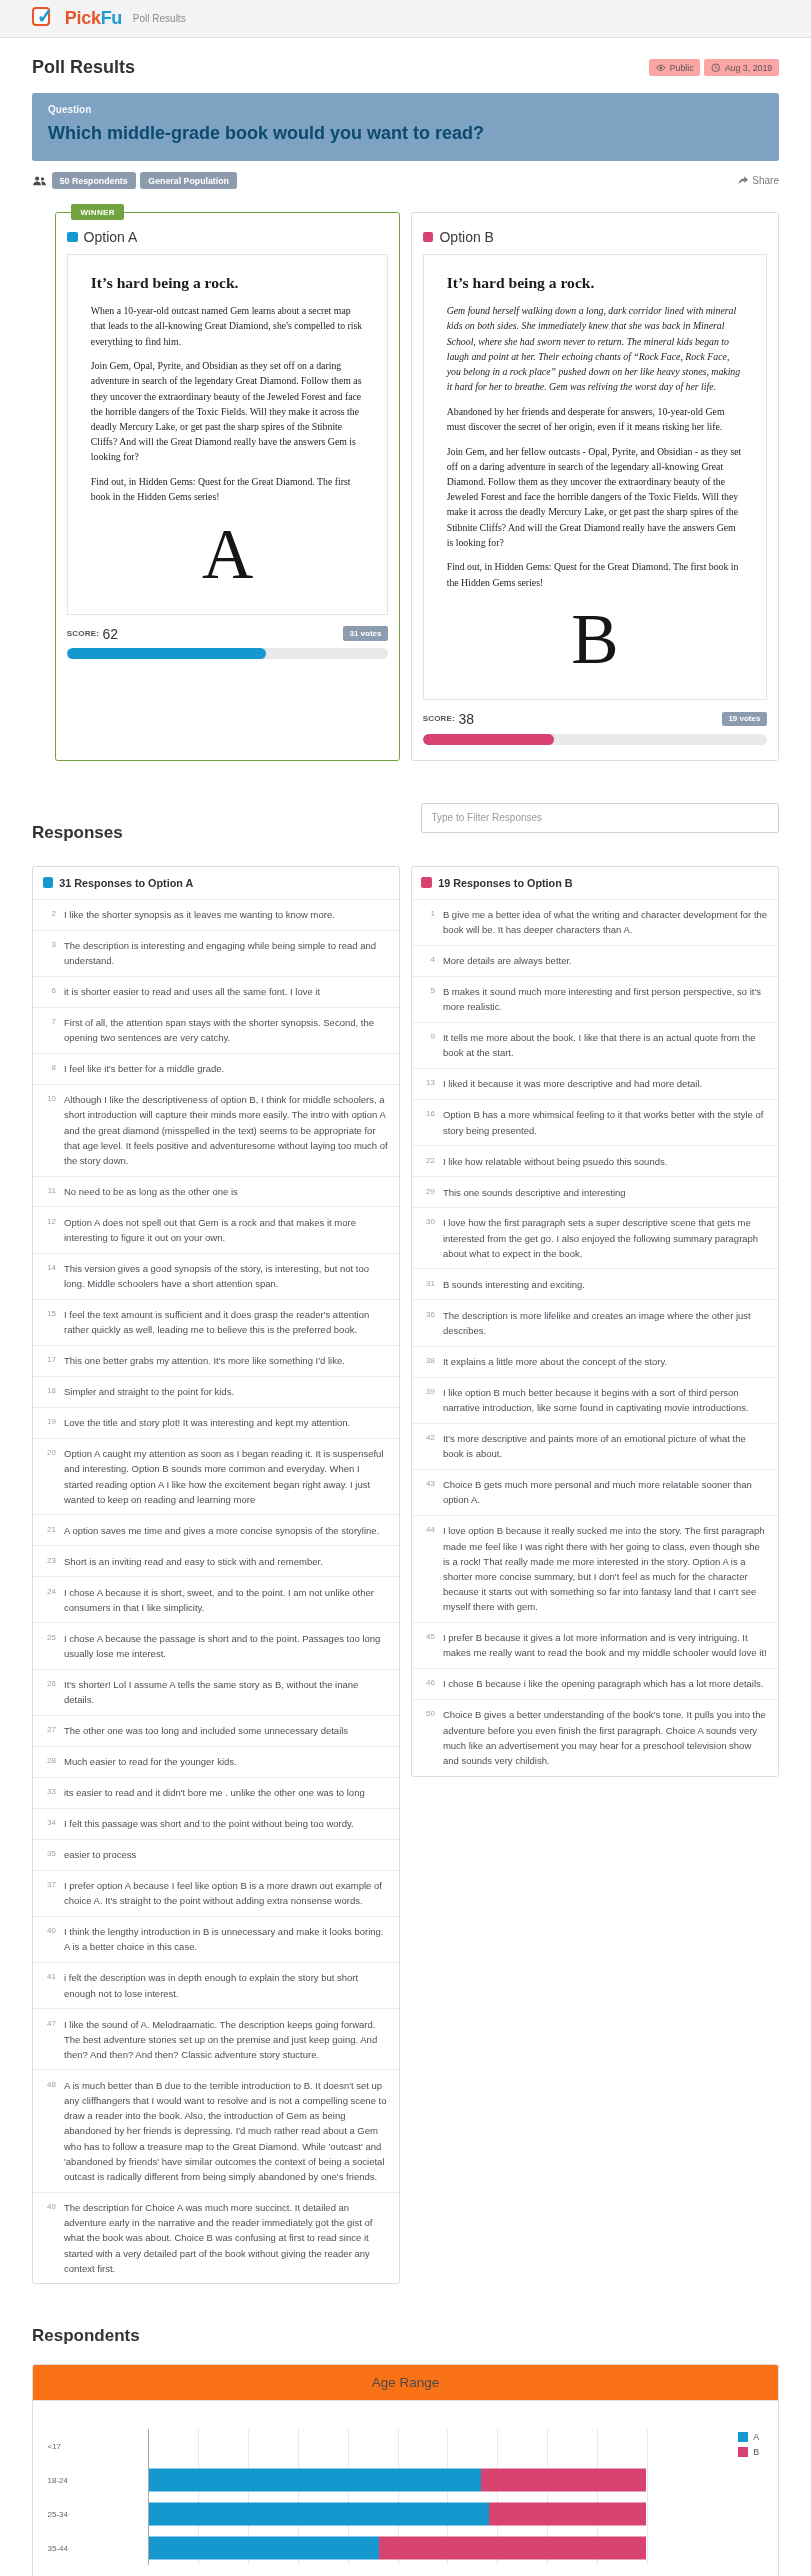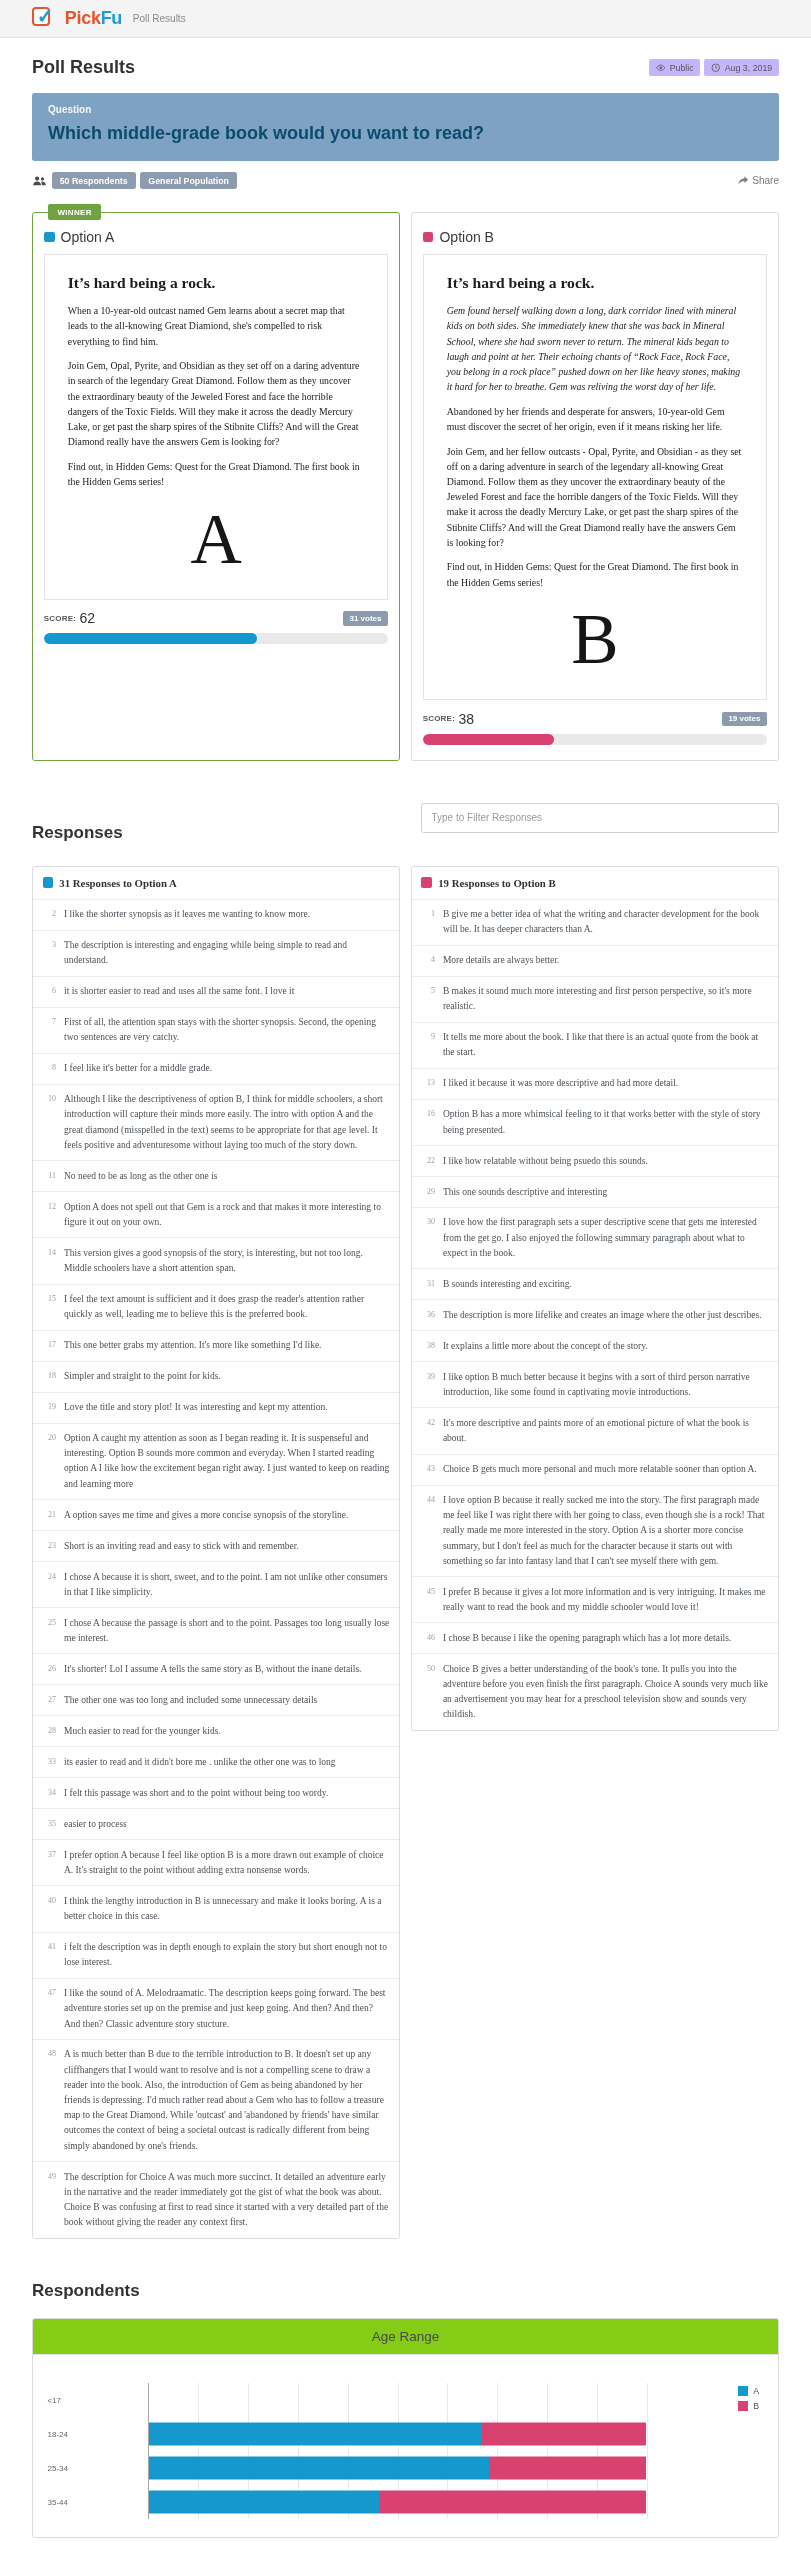--- a/index.html
+++ b/index.html
@@ -26,42 +26,42 @@
   .logo-text .t1 { color: #e8542c; }
   .logo-text .t2 { color: #1b9cd8; }
   .topbar-subtitle { margin-left: 10.8px; font-size: 10px; color: #8a8a8a; }
 
   .container { padding: 0 32px; }
 
   .page-head { display: flex; justify-content: space-between; align-items: center; margin-top: 19px; }
   .page-title { font-size: 18px; font-weight: bold; color: #333; }
   .head-badges { display: flex; gap: 4px; }
   .chip {
-    background: #c4b5fd; border-radius: 2px; padding: 3.4px 6.8px; font-size: 8.8px;
+    background: #fca5a5; border-radius: 2px; padding: 3.4px 6.8px; font-size: 8.8px;
     color: #555; display: inline-flex; align-items: center; gap: 4px;
   }
   .chip svg { display: block; }
 
   .question-box {
     margin-top: 15px; background: #7ea3c2; border-radius: 2.7px; padding: 10.8px 16px 17.6px 16px;
   }
   .question-label { color: rgba(255,255,255,0.92); font-size: 10px; font-weight: bold; }
   .question-text { color: #0c4a6e; font-size: 18px; font-weight: bold; margin-top: 8px; }
 
   .meta-row { display: flex; justify-content: space-between; align-items: center; margin-top: 10.8px; }
   .meta-left { display: inline-flex; align-items: center; gap: 4.7px; }
   .pill {
     background: #8c9cae; color: #fff; font-size: 8.8px; font-weight: bold;
     padding: 3.4px 8px; border-radius: 2.7px;
   }
   .share-link { color: #7a7a7a; font-size: 10px; display: inline-flex; align-items: center; gap: 4px; cursor: pointer; }
 
   .options-grid { display: grid; grid-template-columns: 1fr 1fr; gap: 10.8px; margin-top: 23px; align-items: stretch; }
   .option-card { position: relative; background: #fff; border: 0.7px solid #dcdcdc; border-radius: 2.7px; padding: 12px 10.8px 15px 10.8px; }
-  .option-card.winner { border: 1.4px solid #71a340; }
+  .option-card.winner { border: 1.4px solid #71a340; margin-left: 23px; }
   .winner-badge {
     position: absolute; top: -8.8px; left: 15px; background: #71a340; color: #fff;
     font-size: 8px; font-weight: bold; letter-spacing: 0.3px; padding: 3.4px 9.5px; border-radius: 2px;
   }
   .option-label { display: flex; align-items: center; gap: 6px; font-size: 14px; color: #3a3a3a; margin-top: 4px; }
   .opt-square { width: 10.8px; height: 10.8px; border-radius: 2px; }
   .opt-square.a { background: #1598ce; }
   .opt-square.b { background: #d84270; }
 
   .book-box {
@@ -97,29 +97,29 @@
   .btn-group { display: flex; }
   .btn {
     background: #fff; border: 0.7px solid #cfcfcf; color: #555; font-size: 8px; font-weight: bold;
     letter-spacing: 0.3px; padding: 7.4px 10.8px; cursor: pointer; font-family: "Liberation Sans", sans-serif;
   }
   .btn-group .btn:first-child { border-radius: 2.7px 0 0 2.7px; border-right: none; }
   .btn-group .btn:last-child { border-radius: 0 2.7px 2.7px 0; }
   .btn.single { border-radius: 2.7px; display: inline-flex; align-items: center; gap: 4px; }
 
   .responses-grid { display: grid; grid-template-columns: 1fr 1fr; gap: 10.8px; margin-top: 23px; align-items: start; }
-  .responses-card { border: 0.7px solid #dcdcdc; border-radius: 2.7px; background: #fff; font-family: Liberation Serif, serif; }
+  .responses-card { border: 0.7px solid #dcdcdc; border-radius: 2.7px; background: #fff; }
   .responses-card-head { display: flex; align-items: center; gap: 6px; padding: 10px 9.5px; font-size: 10.8px; font-weight: bold; color: #333; }
   .response-row { display: flex; border-top: 0.7px solid #ececec; padding: 7.4px 9.5px 7.4px 4px; }
   .response-num { width: 19px; flex: none; text-align: right; margin-right: 8px; color: #9aa2a9; font-size: 8px; padding-top: 2px; }
   .response-text { font-size: 9.5px; color: #4a5157; line-height: 1.6; }
 
   .demo-section { margin-top: 42px; }
   .chart-card { border: 0.7px solid #dcdcdc; border-radius: 2.7px; margin-top: 17.6px; background: #fff; overflow: hidden; }
-  .chart-card-head { background: #84cc16; border-bottom: 0.7px solid #e3e3e3; padding: 10px; text-align: center; font-size: 13.5px; color: #4a4a4a; }
+  .chart-card-head { background: #f97316; border-bottom: 0.7px solid #e3e3e3; padding: 10px; text-align: center; font-size: 13.5px; color: #4a4a4a; }
   .chart-body { position: relative; padding: 28px 13.5px 17.6px 13.5px; }
   .legend { position: absolute; right: 19px; top: 31px; display: flex; flex-direction: column; gap: 4.7px; }
   .legend-item { display: flex; align-items: center; gap: 5.4px; font-size: 8.8px; color: #555; }
   .legend-swatch { width: 10px; height: 10px; }
   .plot-wrap { margin-left: 101px; margin-right: 118px; }
   .plot { position: relative; border-left: 0.7px solid #a8a8a8; }
   .gridline { position: absolute; top: 0; bottom: 0; width: 0.7px; background: #e9e9e9; }
   .chart-row { position: relative; }
   .chart-row-label {
     position: absolute; left: -101px; width: 91px; top: 50%;

